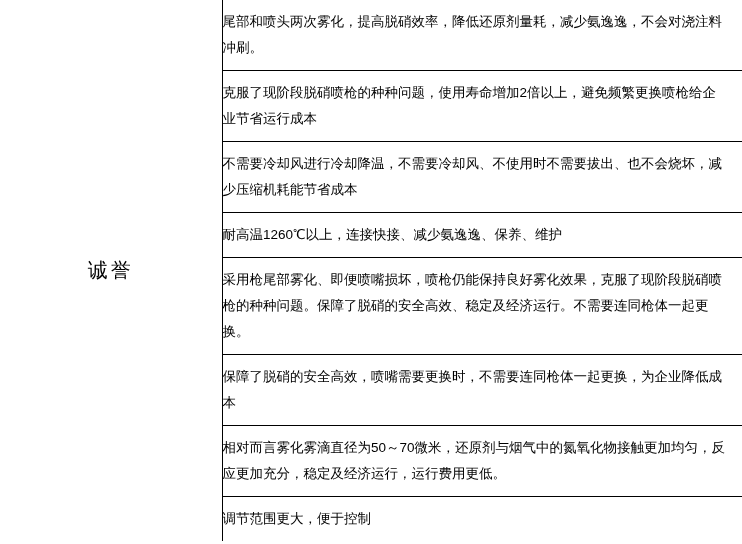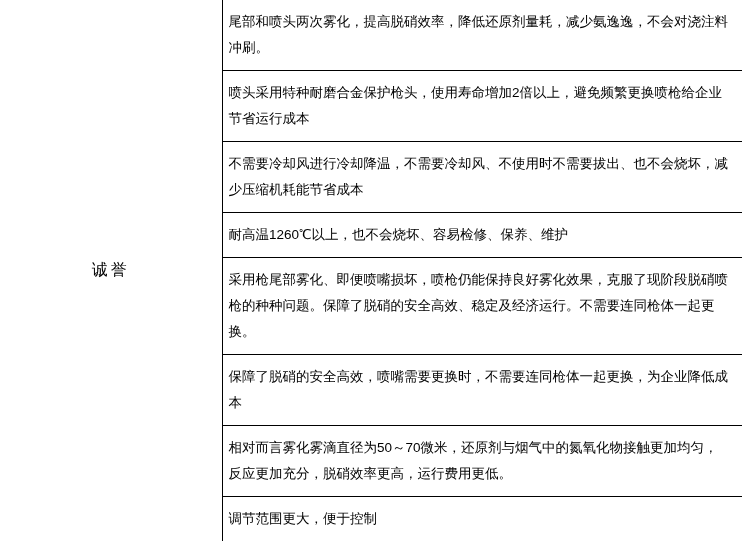--- a/index.html
+++ b/index.html
@@ -27,35 +27,35 @@
     margin: 0;
     padding: 0;
   }
   table.spec-table col.label-col { width: 222px; }
   table.spec-table col.content-col { width: 520px; }
 
   td.label-cell {
     border: none;
     vertical-align: middle;
     text-align: center;
-    font-size: 16px;
+    font-size: 20px;
     letter-spacing: 3px;
     color: #000000;
     padding: 0 8px;
   }
   td.content-cell {
     border-left: 1px solid #000000;
     border-top: 1px solid #000000;
     border-right: none;
     border-bottom: none;
     vertical-align: middle;
     font-size: 13.5px;
     line-height: 26px;
     color: #000000;
-    padding: 9px 14px 9px 6px;
+    padding: 9px 14px 9px 0;
     text-align: left;
   }
   td.content-cell.first-row {
     border-top: none;
   }
   td.content-cell.last-row {
     border-bottom: none;
     margin-left: 29px;
   }
   .cell-text {
@@ -76,46 +76,46 @@
       <tr>
         <td class="label-cell" rowspan="8">
           <span class="cell-text">诚誉</span>
         </td>
         <td class="content-cell first-row">
           <span class="cell-text">尾部和喷头两次雾化，提高脱硝效率，降低还原剂量耗，减少氨逸逸，不会对浇注料冲刷。</span>
         </td>
       </tr>
       <tr>
         <td class="content-cell">
-          <span class="cell-text">喷头采用特种耐磨合金保护枪头，使用寿命增加2倍以上，避免频繁更换喷枪给企业节省运行成本</span>
+          <span class="cell-text">克服了现阶段脱硝喷枪的种种问题，使用寿命增加2倍以上，避免频繁更换喷枪给企业节省运行成本</span>
         </td>
       </tr>
       <tr>
         <td class="content-cell">
           <span class="cell-text">不需要冷却风进行冷却降温，不需要冷却风、不使用时不需要拔出、也不会烧坏，减少压缩机耗能节省成本</span>
         </td>
       </tr>
       <tr>
         <td class="content-cell">
-          <span class="cell-text">耐高温1260℃以上，也不会烧坏、容易检修、保养、维护</span>
+          <span class="cell-text">耐高温1260℃以上，连接快接、减少氨逸逸、保养、维护</span>
         </td>
       </tr>
       <tr>
         <td class="content-cell">
           <span class="cell-text">采用枪尾部雾化、即便喷嘴损坏，喷枪仍能保持良好雾化效果，克服了现阶段脱硝喷枪的种种问题。保障了脱硝的安全高效、稳定及经济运行。不需要连同枪体一起更换。</span>
         </td>
       </tr>
       <tr>
         <td class="content-cell">
           <span class="cell-text">保障了脱硝的安全高效，喷嘴需要更换时，不需要连同枪体一起更换，为企业降低成本</span>
         </td>
       </tr>
       <tr>
         <td class="content-cell">
-          <span class="cell-text">相对而言雾化雾滴直径为50～70微米，还原剂与烟气中的氮氧化物接触更加均匀，反应更加充分，脱硝效率更高，运行费用更低。</span>
+          <span class="cell-text">相对而言雾化雾滴直径为50～70微米，还原剂与烟气中的氮氧化物接触更加均匀，反应更加充分，稳定及经济运行，运行费用更低。</span>
         </td>
       </tr>
       <tr>
         <td class="content-cell last-row">
           <span class="cell-text">调节范围更大，便于控制</span>
         </td>
       </tr>
     </tbody>
   </table>
 </div>

